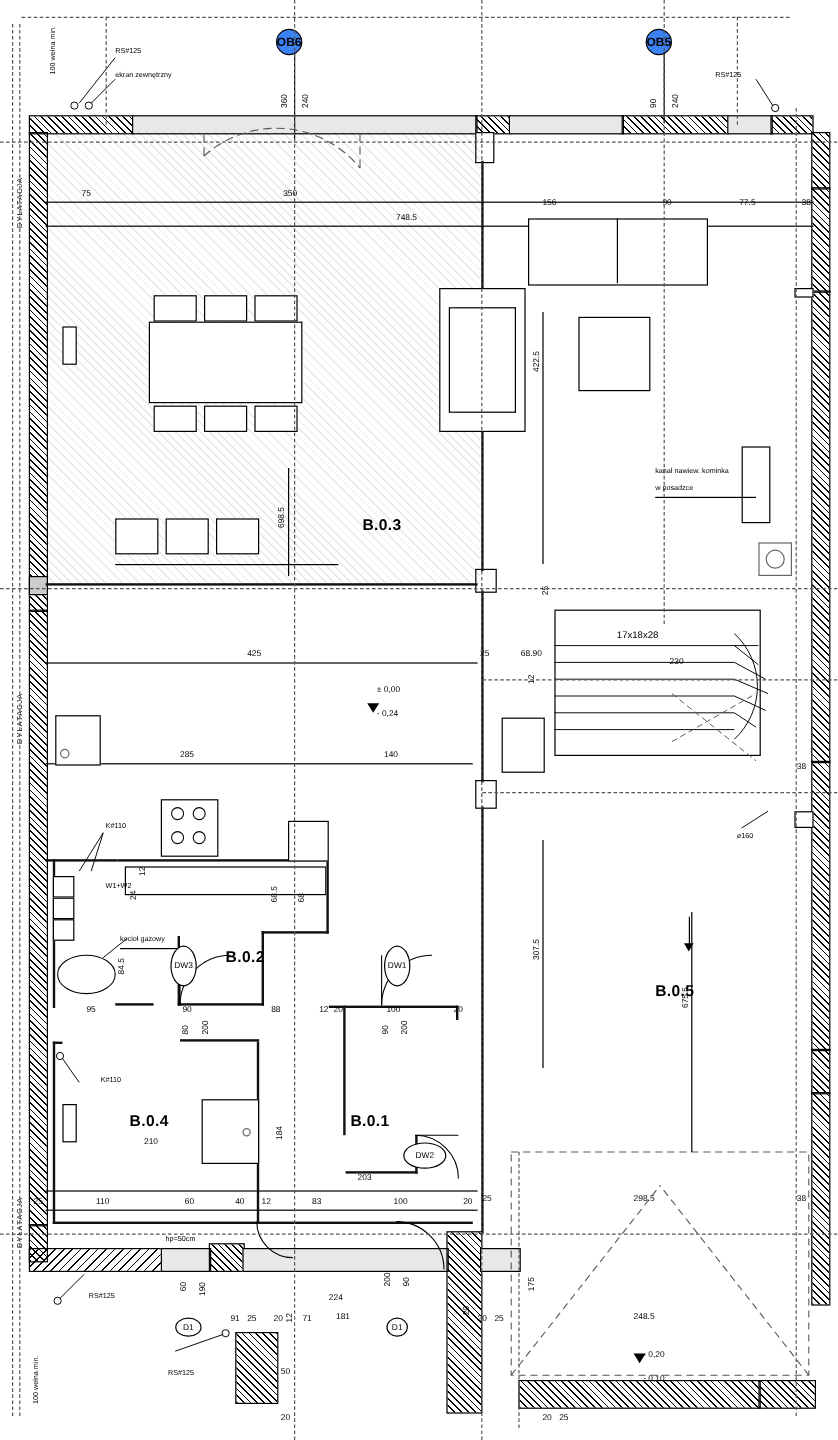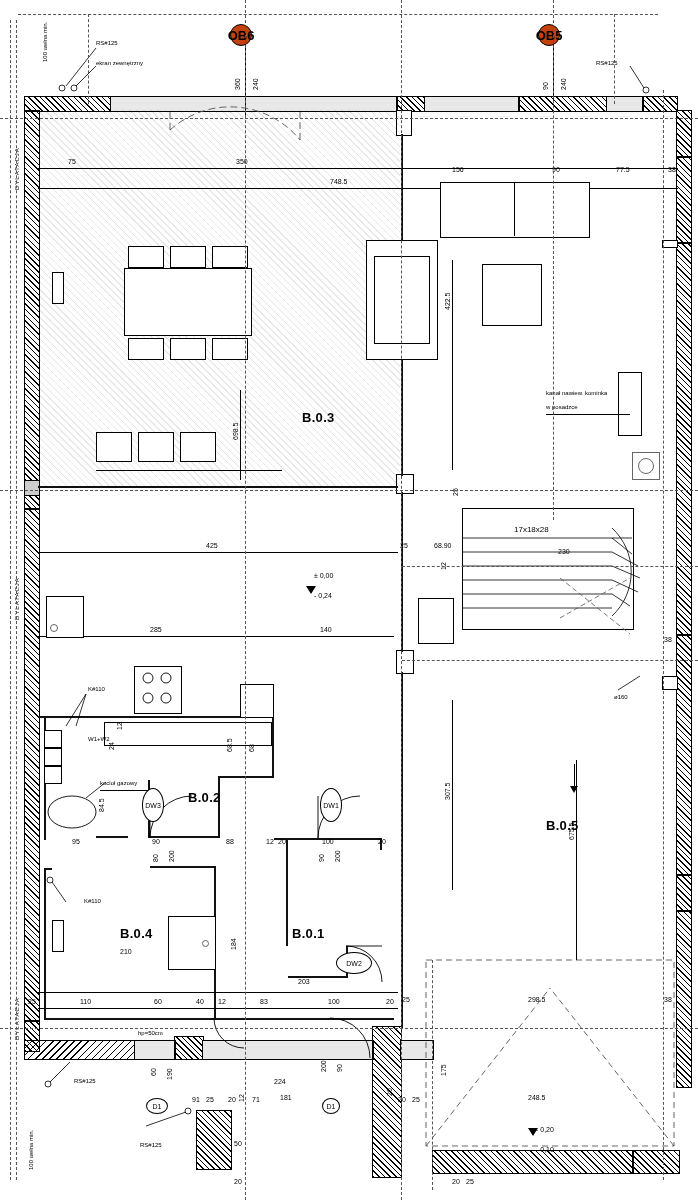--- a/index.html
+++ b/index.html
@@ -26,21 +26,21 @@
       border:1px solid #000;}
 
   .txt{position:absolute;font-size:7px;line-height:8px;white-space:nowrap;}
   .txt.s6{font-size:6px;line-height:7px;}
   .txt.s8{font-size:8px;}
   .room{position:absolute;font-size:13px;font-weight:bold;letter-spacing:.3px;}
   .rot90{transform-origin:0 0;transform:rotate(-90deg);}
 
   .circ{position:absolute;border:1px solid #000;border-radius:50%;
         display:flex;align-items:center;justify-content:center;
-        font-size:13px;font-weight:bold;background:#c2410c;}
+        font-size:10px;font-weight:bold;background:#3b82f6;}
 
   .dooroval{position:absolute;border:1px solid #000;border-radius:50%;
         display:flex;align-items:center;justify-content:center;
         font-size:7px;background:#fff;}
 
   .box{position:absolute;border:1px solid #000;background:#fff;}
   .boxg{position:absolute;border:1px solid #666;background:#fff;}
 
   .hatchfloor{position:absolute;background:
      repeating-linear-gradient(45deg,rgba(0,0,0,.09) 0 1px,transparent 1px 5px);}
@@ -189,24 +189,24 @@
   <div class="lvlmark" style="left:306px;top:586px;"></div>
   <div class="txt" style="left:314px;top:572px;">± 0,00</div>
   <div class="txt" style="left:314px;top:592px;">- 0,24</div>
   <div class="lvlmark" style="left:528px;top:586px;"></div>
   <div class="txt" style="left:536px;top:572px;">± 0,08</div>
   <div class="txt" style="left:536px;top:592px;">- 0,24</div>
   <div class="lvlmark" style="left:528px;top:1128px;"></div>
   <div class="txt" style="left:536px;top:1126px;">- 0,20</div>
   <div class="txt" style="left:536px;top:1146px;">- 0,10</div>
 
-  <div class="room" style="left:302px;top:410px;text-align:center;">B.0.3</div>
+  <div class="room" style="left:302px;top:430px;text-align:center;">B.0.3</div>
   <div class="room" style="left:188px;top:790px;">B.0.2</div>
   <div class="room" style="left:292px;top:926px;text-align:right;">B.0.1</div>
-  <div class="room" style="left:120px;top:926px;">B.0.4</div>
+  <div class="room" style="left:108px;top:926px;">B.0.4</div>
   <div class="room" style="left:546px;top:818px;">B.0.5</div>
 
   <div class="box" style="left:124px;top:268px;width:126px;height:66px;"></div>
   <div class="box" style="left:128px;top:246px;width:34px;height:20px;"></div>
   <div class="box" style="left:170px;top:246px;width:34px;height:20px;"></div>
   <div class="box" style="left:212px;top:246px;width:34px;height:20px;"></div>
   <div class="box" style="left:128px;top:338px;width:34px;height:20px;"></div>
   <div class="box" style="left:170px;top:338px;width:34px;height:20px;"></div>
   <div class="box" style="left:212px;top:338px;width:34px;height:20px;"></div>
 

